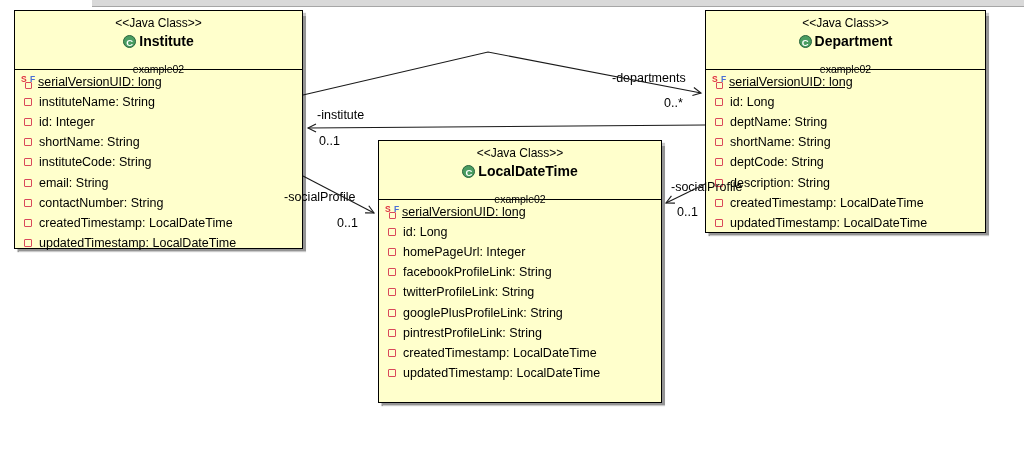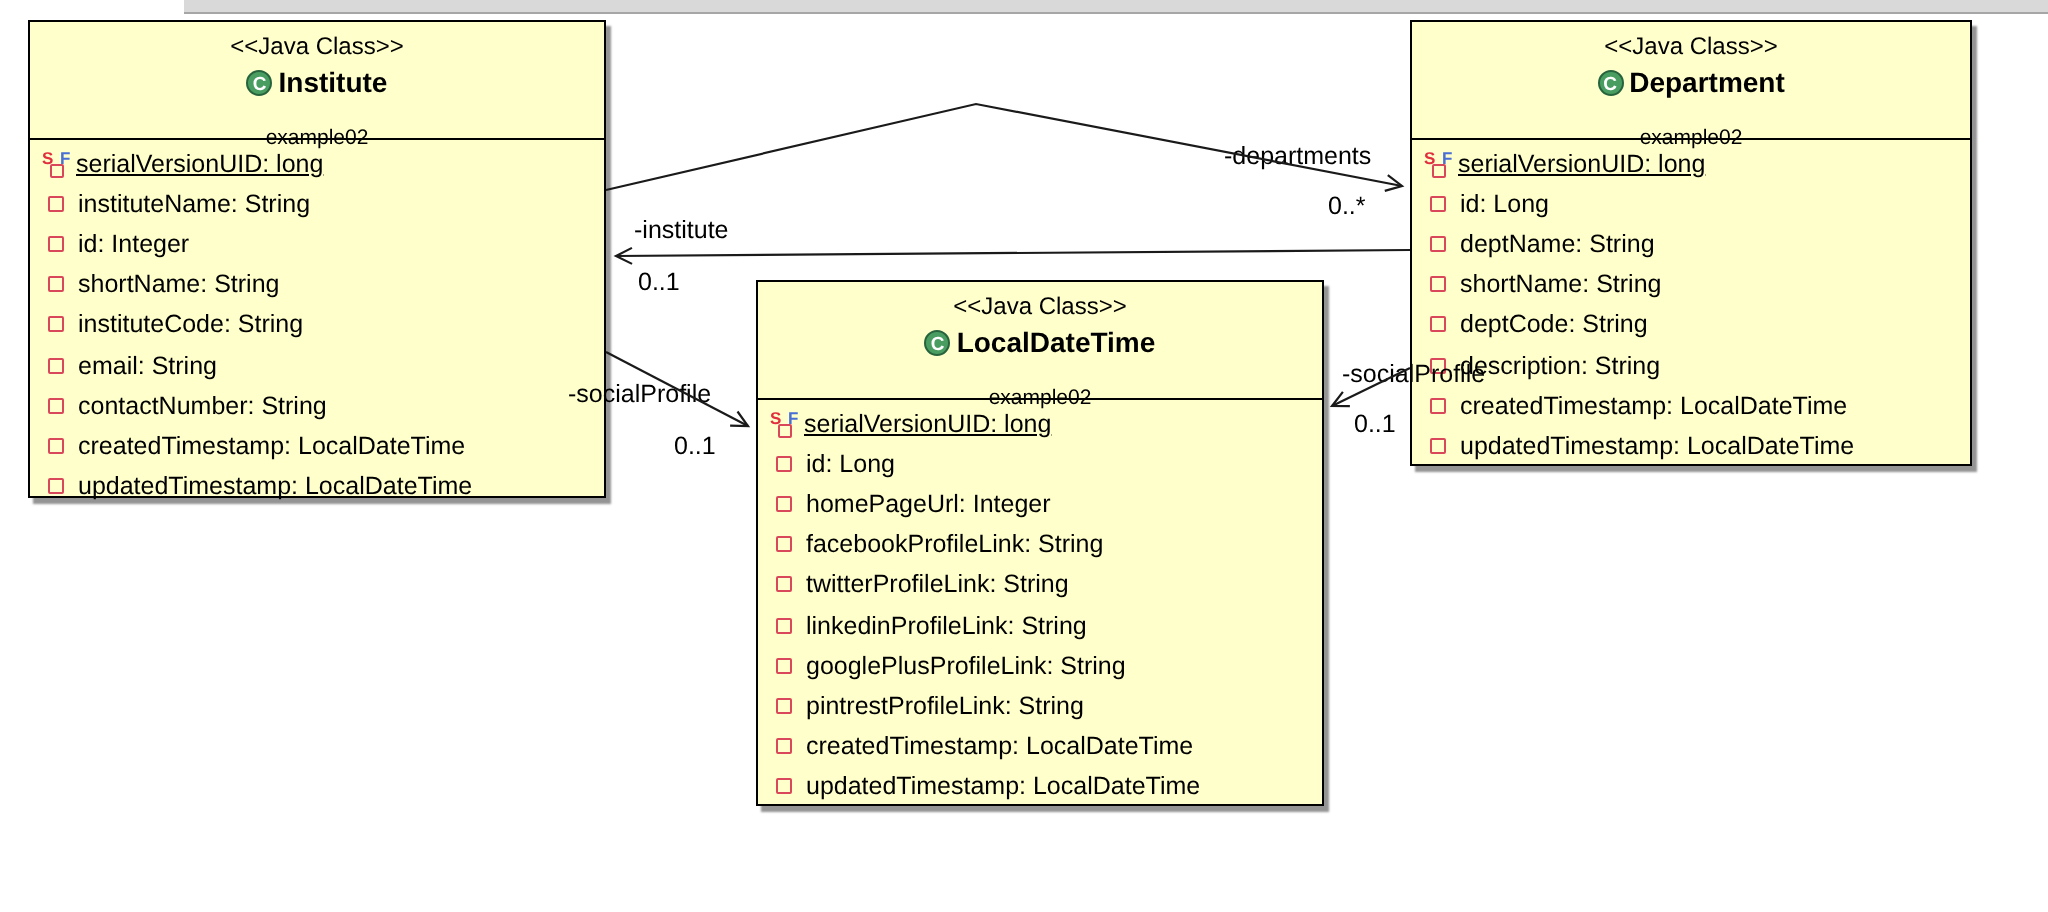--- a/index.html
+++ b/index.html
@@ -178,24 +178,20 @@
         <div class="frow">
           <span class="ficon"></span>
           <span class="flabel">facebookProfileLink: String</span>
         </div>
         <div class="frow">
           <span class="ficon"></span>
           <span class="flabel">twitterProfileLink: String</span>
         </div>
         <div class="frow">
           <span class="ficon"></span>
-          <span class="flabel">linkedinProfileLink: String</span>
-        </div>
-        <div class="frow">
-          <span class="ficon"></span>
           <span class="flabel">googlePlusProfileLink: String</span>
         </div>
         <div class="frow">
           <span class="ficon"></span>
           <span class="flabel">pintrestProfileLink: String</span>
         </div>
         <div class="frow">
           <span class="ficon"></span>
           <span class="flabel">createdTimestamp: LocalDateTime</span>
         </div>

